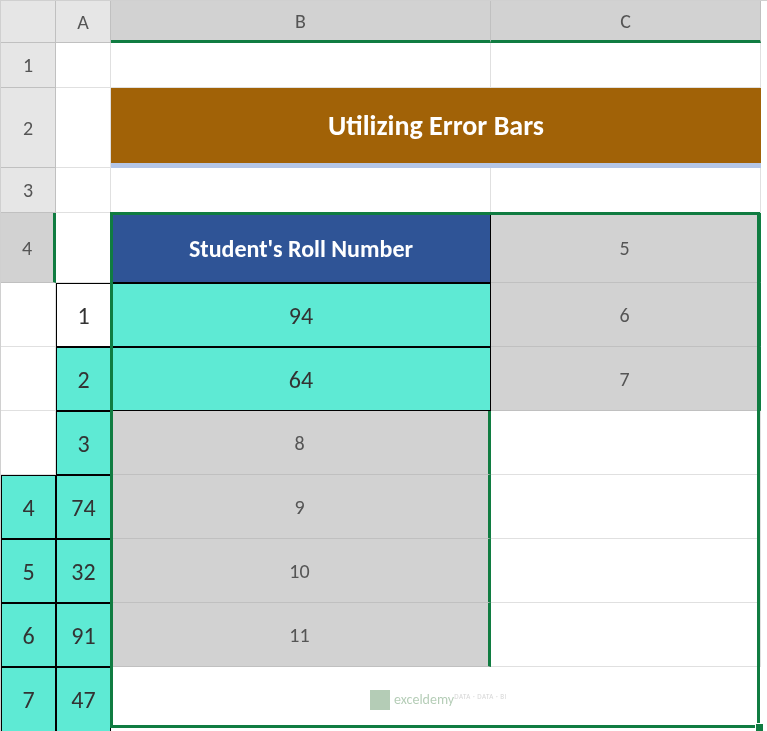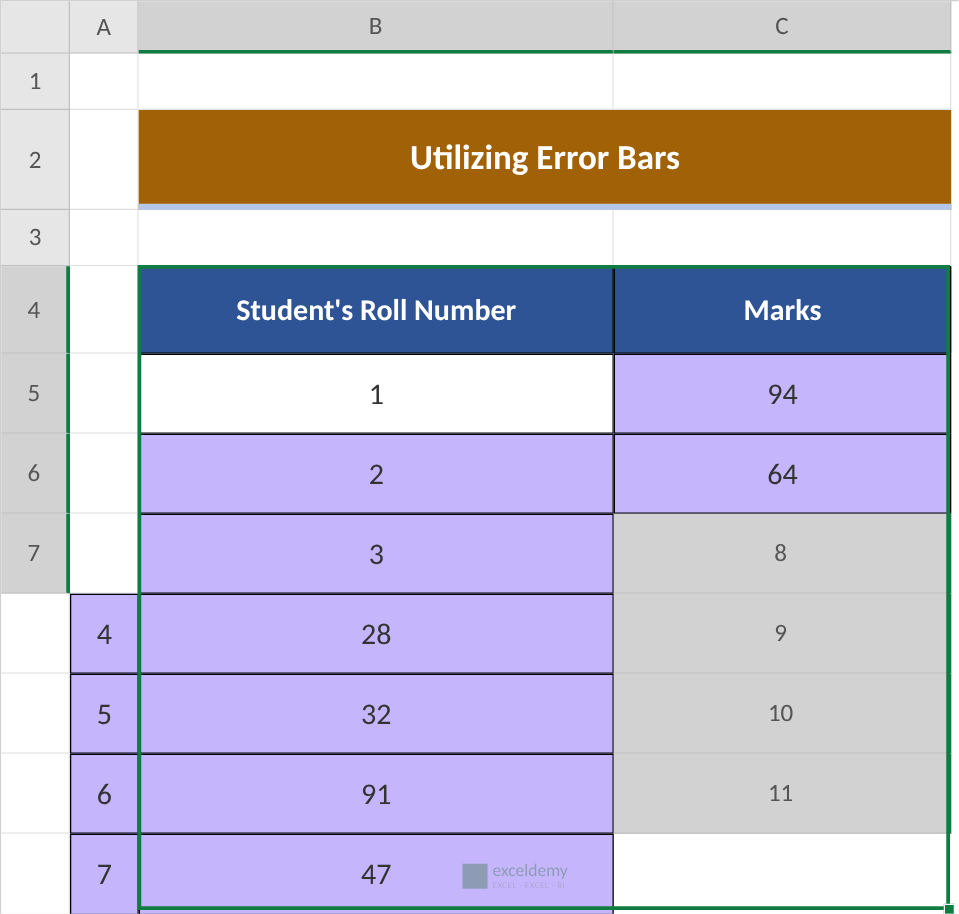--- a/index.html
+++ b/index.html
@@ -78,21 +78,21 @@
       background: #2f5496;
       color: #ffffff;
       font-size: 24px;
       font-weight: bold;
       display: flex;
       align-items: center;
       justify-content: center;
       border: 1px solid #000;
     }
     .data-cell {
-      background: #c4b5fd;
+      background: #5eead4;
       color: #333;
       font-size: 24px;
       display: flex;
       align-items: center;
       justify-content: center;
       border: 1px solid #000;
     }
     .data-cell.active {
       background: #ffffff;
     }
@@ -120,21 +120,21 @@
       color: #2a7030;
     }
     .watermark-icon {
       width: 20px;
       height: 20px;
       background: #2a7030;
       display: inline-block;
     }
     .watermark-text {
       display: flex;
-      flex-direction: column;
+      flex-direction: row;
       line-height: 1;
     }
     .watermark-sub {
       font-size: 7px;
       color: #888;
       letter-spacing: 0.5px;
     }
   </style>
 </head>
 <body>
@@ -155,40 +155,39 @@
   <div class="title-cell">Utilizing Error Bars</div>
 
   <div class="row-header">3</div>
   <div class="cell"></div>
   <div class="cell"></div>
   <div class="cell"></div>
 
   <div class="row-header selected">4</div>
   <div class="cell"></div>
   <div class="header-cell">Student's Roll Number</div>
-  <div class="header-cell">Marks</div>
 
   <div class="row-header selected">5</div>
   <div class="cell"></div>
   <div class="data-cell active">1</div>
   <div class="data-cell">94</div>
 
   <div class="row-header selected">6</div>
   <div class="cell"></div>
   <div class="data-cell">2</div>
   <div class="data-cell">64</div>
 
   <div class="row-header selected">7</div>
   <div class="cell"></div>
   <div class="data-cell">3</div>
 
   <div class="row-header selected">8</div>
   <div class="cell"></div>
   <div class="data-cell">4</div>
-  <div class="data-cell">28</div>
+  <div class="data-cell">74</div>
 
   <div class="row-header selected">9</div>
   <div class="cell"></div>
   <div class="data-cell">5</div>
   <div class="data-cell">32</div>
 
   <div class="row-header selected">10</div>
   <div class="cell"></div>
   <div class="data-cell">6</div>
   <div class="data-cell">91</div>
@@ -199,15 +198,15 @@
   <div class="data-cell">47</div>
 </div>
 
 <div class="selection-border" style="left:110px; top:212px; width:650px; height:516px;"></div>
 <div class="fill-handle" style="left:755px; top:723px;"></div>
 
 <div class="watermark">
   <span class="watermark-icon"></span>
   <span class="watermark-text">
     <span>exceldemy</span>
-    <span class="watermark-sub">EXCEL · EXCEL · BI</span>
+    <span class="watermark-sub">DATA · DATA · BI</span>
   </span>
 </div>
 
 </body></html>

